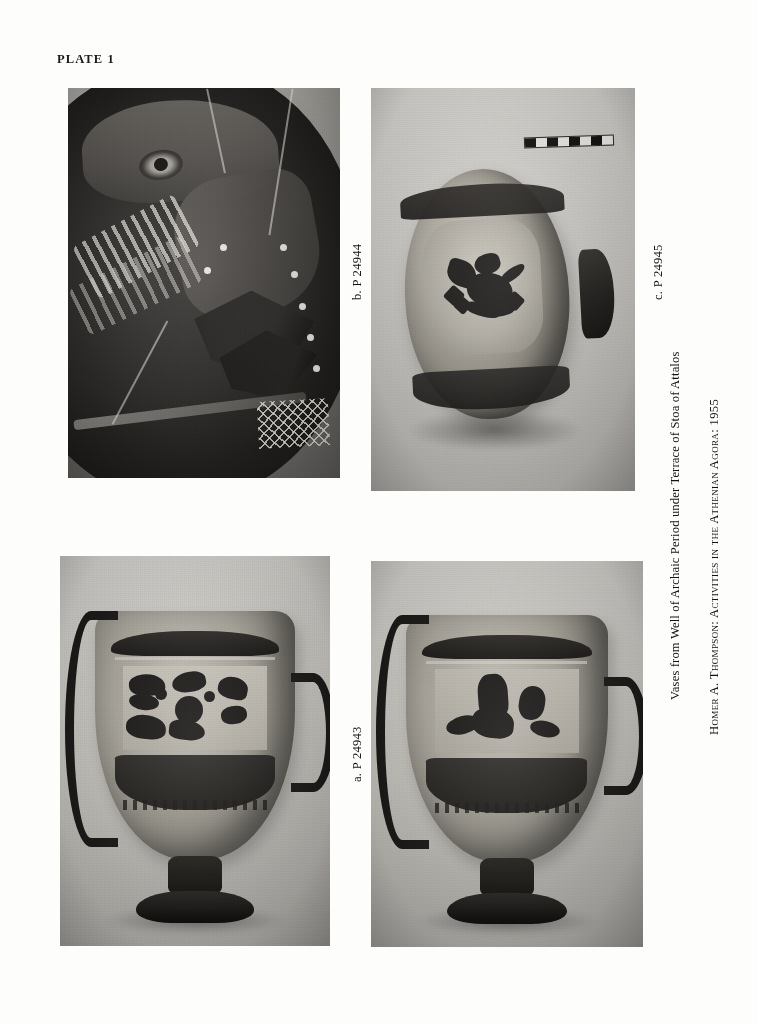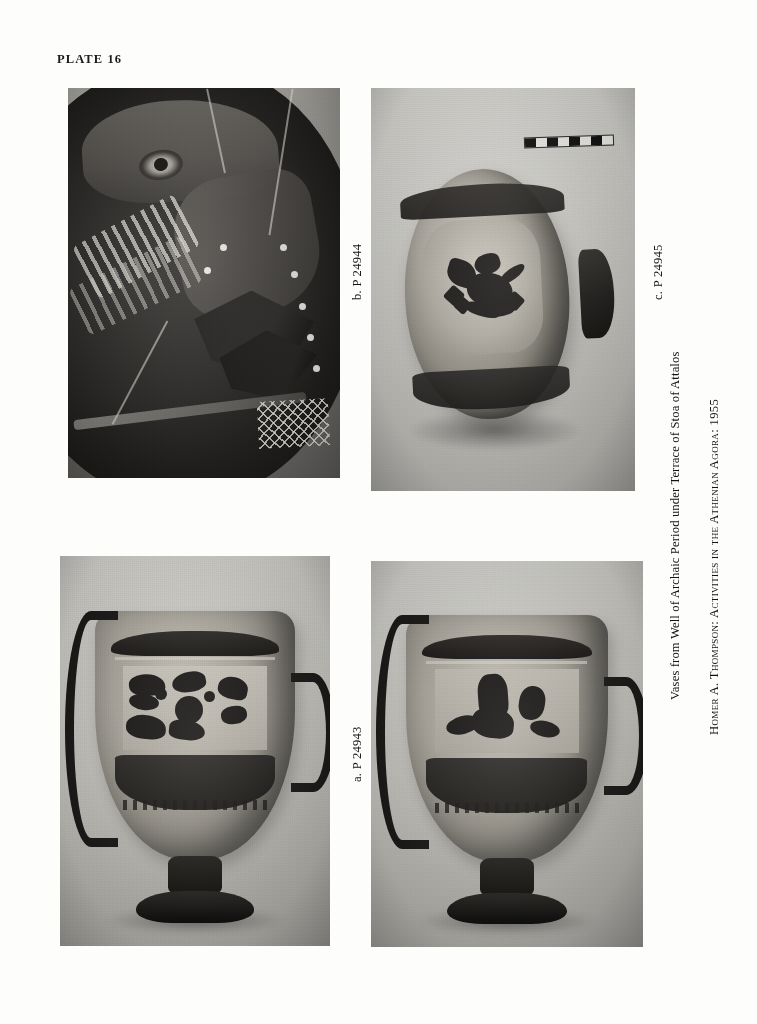--- a/index.html
+++ b/index.html
@@ -408,21 +408,21 @@
     letter-spacing: .35px;
     font-variant: small-caps;
   }
   .smallcaps { font-variant: small-caps; }
 </style>
 </head>
 <body>
 
 <div class="page">
 
-  <div class="plate-label">PLATE 16</div>
+  <div class="plate-label">PLATE 1</div>
 
   <div class="photo photo-b">
     <div class="b-bg"></div>
     <div class="b-vase-body"></div>
     <div class="b-upper-lobe"></div>
     <div class="b-light-panel"></div>
     <div class="b-eye"></div>
     <div class="b-dotband"></div>
     <div class="b-dotband2"></div>
     <div class="b-wing"></div>

